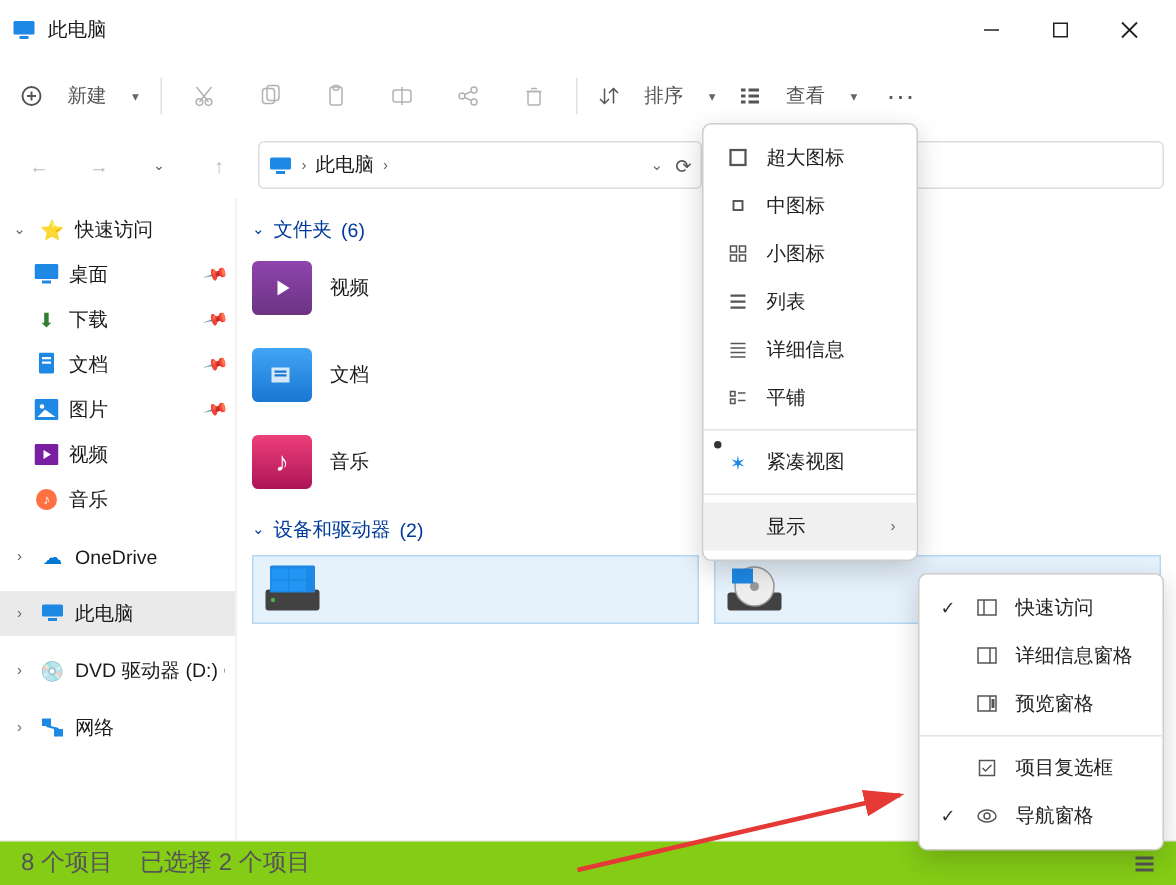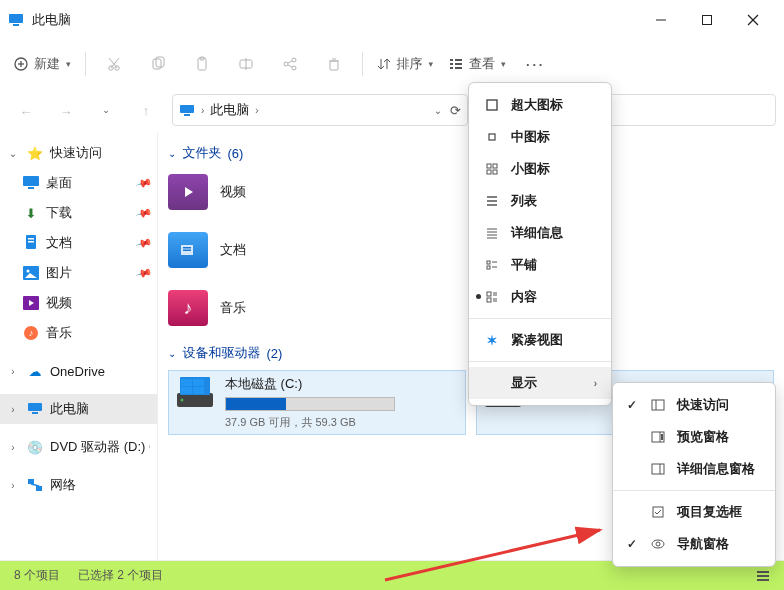--- a/index.html
+++ b/index.html
@@ -2,21 +2,21 @@
 <html><head>
 <meta charset="utf-8">
 <style>
 * { box-sizing: border-box; margin: 0; padding: 0; font-family: "Microsoft YaHei", "Segoe UI", sans-serif; }
 body { width: 784px; height: 590px; background: #fff; font-size: 13px; color: #1a1a1a; position: relative; overflow: hidden; }
 .titlebar { height: 40px; display: flex; align-items: center; padding: 0 8px; }
 .titlebar .icon-pc { width: 16px; height: 16px; margin-right: 8px; }
 .winctrl { margin-left: auto; display: flex; }
 .winctrl div { width: 46px; height: 40px; display: flex; align-items: center; justify-content: center; }
 .toolbar { height: 48px; display: flex; align-items: center; padding: 0 8px; gap: 4px; }
-.tbtn { height: 36px; min-width: 40px; display: flex; align-items: center; justify-content: center; border-radius: 4px; padding: 0 6px; gap: 6px; color: #555; }
+.tbtn { height: 36px; min-width: 40px; display: flex; align-items: center; justify-content: center; border-radius: 4px; padding: 0 6px; gap: 17px; color: #555; }
 .tbtn.disabled { opacity: .45; }
 .divider-v { width: 1px; height: 24px; background: #e0e0e0; margin: 0 4px; }
 .navrow { height: 44px; display: flex; align-items: center; padding: 0 8px; gap: 4px; }
 .navbtn { width: 36px; height: 36px; display: flex; align-items: center; justify-content: center; color: #555; border-radius: 4px; }
 .navbtn.disabled { opacity: .4; }
 .addr { flex: 1; height: 32px; border: 1px solid #ddd; border-radius: 4px; display: flex; align-items: center; padding: 0 6px; gap: 6px; margin: 0 4px; background: #fff; }
 .addr .chev { color: #666; font-size: 10px; }
 .addr-right { margin-left: auto; display:flex; gap:8px; align-items:center; }
 .searchbox { width: 300px; height: 32px; border: 1px solid #ddd; border-radius: 4px; display: flex; align-items: center; padding: 0 8px; color: #888; }
 .body { display: flex; height: calc(590px - 40px - 48px - 44px - 30px); }
@@ -33,26 +33,26 @@
 .folders { display: grid; grid-template-columns: 1fr 1fr; row-gap: 14px; column-gap: 18px; margin-bottom: 14px; }
 .folder { display: flex; align-items: center; gap: 12px; height: 44px; }
 .ficon { width: 40px; height: 36px; border-radius: 4px; }
 .drives { display: grid; grid-template-columns: 1fr 1fr; gap: 10px; }
 .drive { display:flex; gap:10px; align-items:flex-start; padding:4px 6px; border:1px solid transparent; }
 .drive.sel { background:#e5f1fb; border-color:#b6d7f2; }
 .dicon { width:40px; height:36px; }
 .dbar { width:170px; height:14px; background:#dcdcdc; border:1px solid #bbb; margin-top:4px; position:relative; }
 .dbar .fill { position:absolute; left:0; top:0; bottom:0; background:#0a62c2; }
 .dtext { font-size:11px; color:#666; margin-top:4px; }
-.status { position:absolute; bottom:0; left:0; right:0; height:30px; border-top:1px solid #eee; display:flex; align-items:center; padding:0 14px; gap:18px; font-size:12px; color:#555; background:#bef264; }
+.status { position:absolute; bottom:0; left:0; right:0; height:30px; border-top:1px solid #eee; display:flex; align-items:center; padding:0 14px; gap:18px; font-size:16px; color:#555; background:#84cc16; }
 .status .spacer { flex:1; }
 .menu { position:absolute; background:#fff; border:1px solid #ccc; border-radius:6px; box-shadow:0 6px 18px rgba(0,0,0,.18); padding:6px 0; z-index:20; }
 .menu1 { top:82px; left:468px; width:144px; }
 .menu2 { top:382px; left:612px; width:164px; }
-.mitem { height:32px; display:flex; align-items:center; padding:0 14px; gap:10px; color:#222;font-weight:bold; }
+.mitem { height:32px; display:flex; align-items:center; padding:0 14px; gap:10px; color:#222; }
 .mitem.sel { background:#f0f0f0; }
 .mitem .mico { width:18px; display:flex; justify-content:center; color:#555; }
 .mitem .arr { margin-left:auto; color:#666; font-size:10px; }
 .mitem .chk { width:12px; color:#333; font-size:12px; }
 .msep { height:1px; background:#e4e4e4; margin:5px 0; }
 .bullet { position:absolute; left:476px; top:294px; width:5px; height:5px; background:#333; border-radius:50%; z-index:21; }
 .arrow-svg { position:absolute; z-index:15; pointer-events:none; }
 </style>
 </head>
 <body>
@@ -336,27 +336,20 @@
       <div class="drive sel">
         <svg class="dicon" viewBox="0 0 40 36">
             <rect x="2" y="18" width="36" height="14" rx="2" fill="#424242"></rect>
             <rect x="5" y="2" width="30" height="18" rx="1" fill="#1e88e5"></rect>
             <rect x="6" y="4" width="11" height="7" fill="#2196f3"></rect>
             <rect x="18" y="4" width="11" height="7" fill="#2196f3"></rect>
             <rect x="6" y="12" width="11" height="7" fill="#2196f3"></rect>
             <rect x="18" y="12" width="11" height="7" fill="#2196f3"></rect>
             <circle cx="7" cy="25" r="1.5" fill="#4caf50"></circle>
           </svg>
-        <div>
-          <div>本地磁盘 (C:)</div>
-          <div class="dbar">
-              <div class="fill" style="width:36%"></div>
-            </div>
-          <div class="dtext">37.9 GB 可用，共 59.3 GB</div>
-        </div>
       </div>
       <div class="drive sel">
         <svg class="dicon" viewBox="0 0 40 36">
             <rect x="2" y="20" width="36" height="12" rx="2" fill="#424242"></rect>
             <circle cx="20" cy="16" r="13" fill="#eee" stroke="#999"></circle>
             <circle cx="20" cy="16" r="3" fill="#999"></circle>
             <rect x="5" y="4" width="14" height="10" fill="#1e88e5"></rect>
           </svg>
       </div>
     </div>
@@ -428,33 +421,20 @@
       <span class="mico">
         <svg width="14" height="14">
           <rect x="2" y="3" width="3" height="3" fill="none" stroke="#555"></rect>
           <line x1="7" y1="4" x2="12" y2="4" stroke="#555"></line>
           <rect x="2" y="8" width="3" height="3" fill="none" stroke="#555"></rect>
           <line x1="7" y1="9" x2="12" y2="9" stroke="#555"></line>
         </svg>
       </span>
       <span>平铺</span>
     </div>
-  <div class="mitem">
-      <span class="mico">
-        <svg width="14" height="14">
-          <rect x="2" y="2" width="4" height="4" fill="none" stroke="#555"></rect>
-          <line x1="8" y1="3" x2="12" y2="3" stroke="#555"></line>
-          <line x1="8" y1="5" x2="12" y2="5" stroke="#555"></line>
-          <rect x="2" y="8" width="4" height="4" fill="none" stroke="#555"></rect>
-          <line x1="8" y1="9" x2="12" y2="9" stroke="#555"></line>
-          <line x1="8" y1="11" x2="12" y2="11" stroke="#555"></line>
-        </svg>
-      </span>
-      <span>内容</span>
-    </div>
   <div class="msep"></div>
   <div class="mitem">
       <span class="mico" style="color:#1e88e5">✶</span>
       <span>紧凑视图</span>
     </div>
   <div class="msep"></div>
   <div class="mitem sel">
       <span class="mico"></span>
       <span>显示</span>
       <span class="arr">›</span>
@@ -471,34 +451,34 @@
         </svg>
       </span>
       <span>快速访问</span>
     </div>
   <div class="mitem">
       <span class="chk"></span>
       <span class="mico">
         <svg width="14" height="14">
           <rect x="1" y="2" width="12" height="10" fill="none" stroke="#555"></rect>
           <line x1="9" y1="2" x2="9" y2="12" stroke="#555"></line>
-          <rect x="10" y="4" width="2" height="6" fill="#555"></rect>
-        </svg>
-      </span>
-      <span>预览窗格</span>
+        </svg>
+      </span>
+      <span>详细信息窗格</span>
     </div>
   <div class="mitem">
       <span class="chk"></span>
       <span class="mico">
         <svg width="14" height="14">
           <rect x="1" y="2" width="12" height="10" fill="none" stroke="#555"></rect>
           <line x1="9" y1="2" x2="9" y2="12" stroke="#555"></line>
-        </svg>
-      </span>
-      <span>详细信息窗格</span>
+          <rect x="10" y="4" width="2" height="6" fill="#555"></rect>
+        </svg>
+      </span>
+      <span>预览窗格</span>
     </div>
   <div class="msep"></div>
   <div class="mitem">
       <span class="chk"></span>
       <span class="mico">
         <svg width="14" height="14">
           <rect x="2" y="2" width="10" height="10" fill="none" stroke="#555"></rect>
           <polyline points="4,7 6,9 10,5" fill="none" stroke="#555"></polyline>
         </svg>
       </span>

